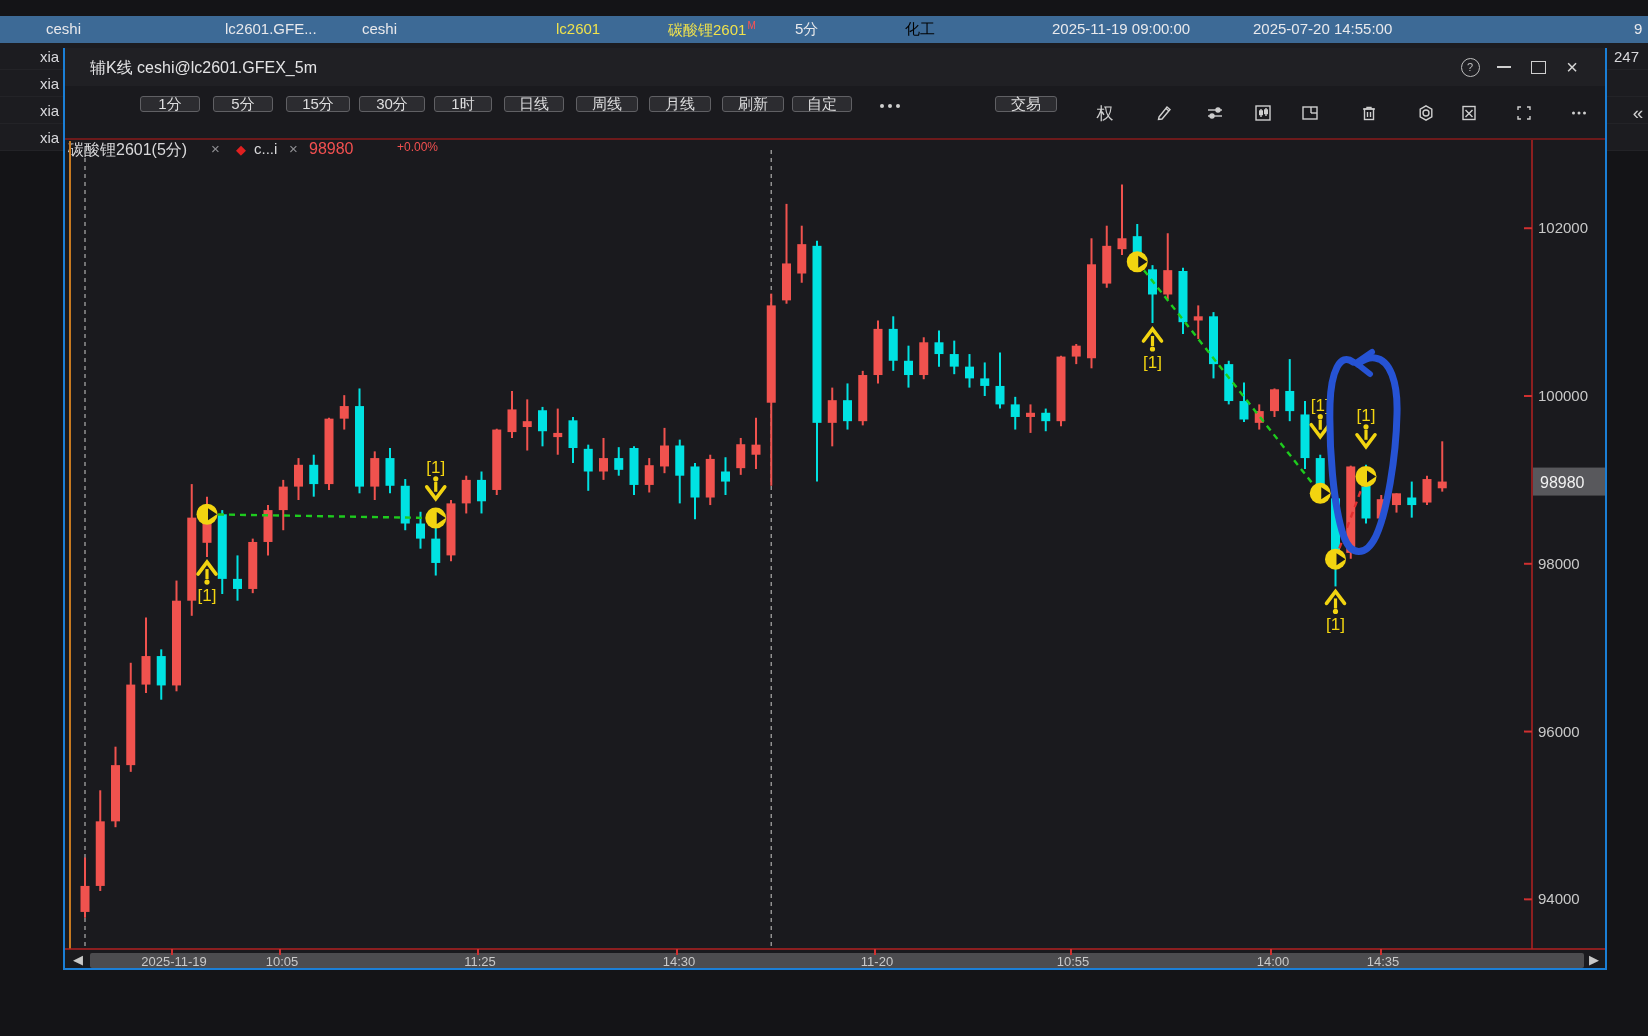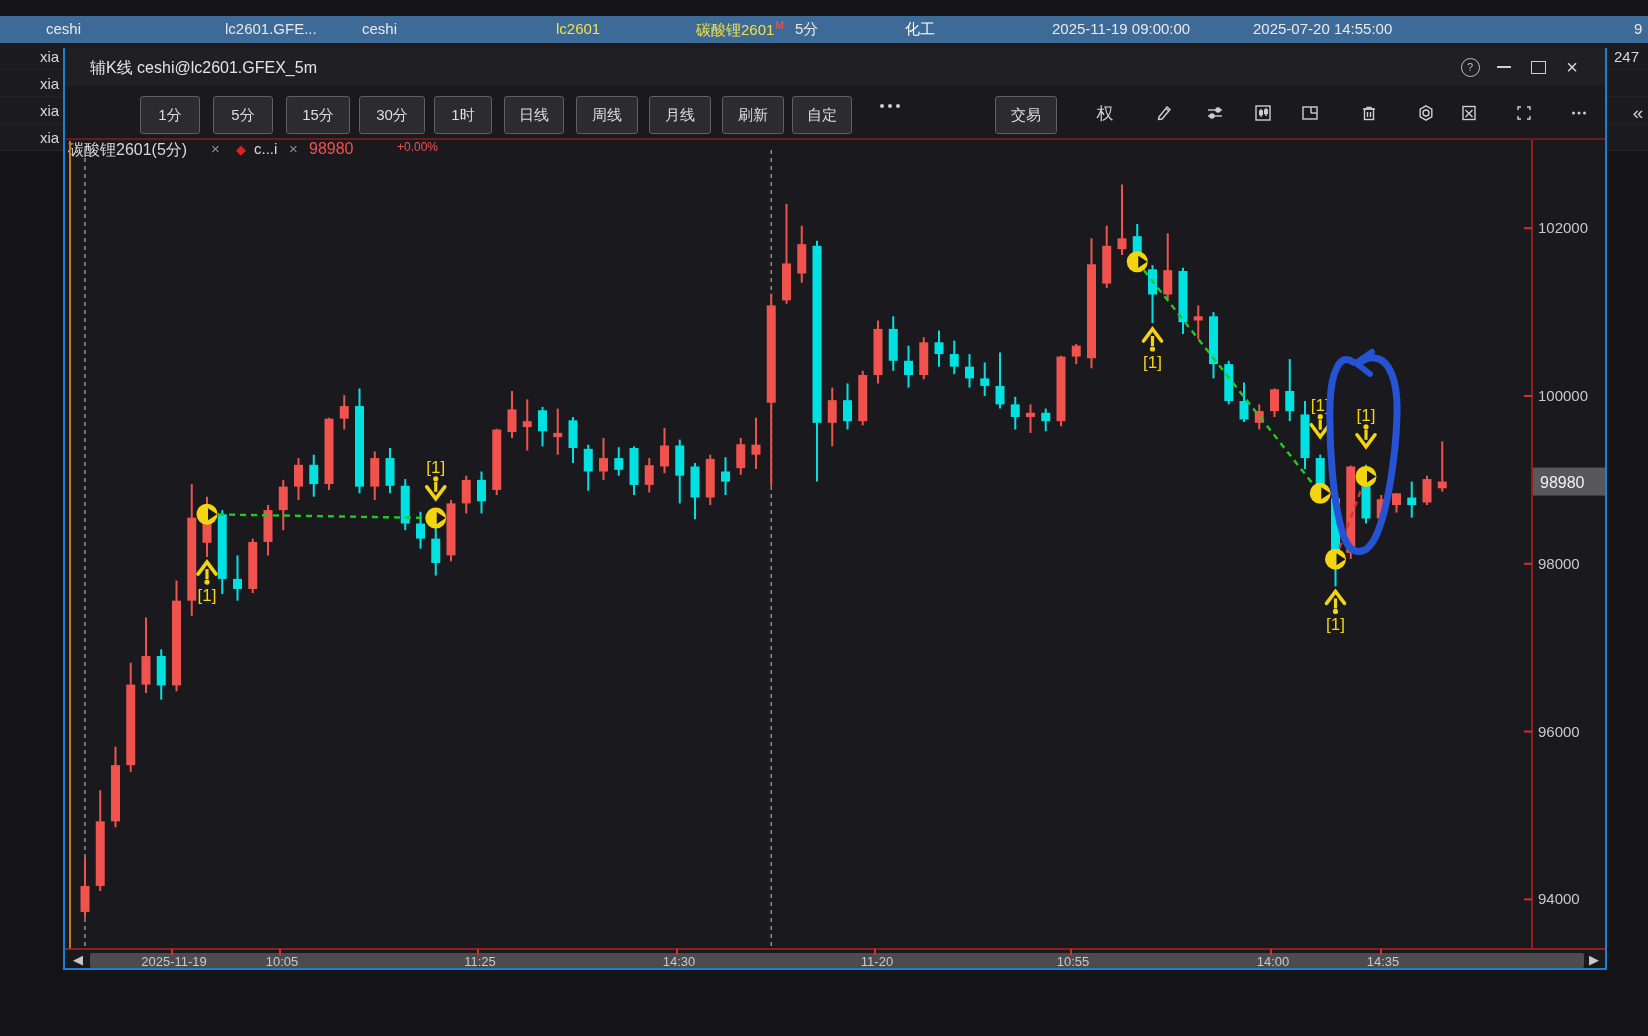--- a/index.html
+++ b/index.html
@@ -5,39 +5,39 @@
   html,body{margin:0;padding:0;background:#0e0e10;}
   body{width:1648px;height:1036px;overflow:hidden;font-family:"Liberation Sans","DejaVu Sans",sans-serif;position:relative;}
   .app{position:absolute;inset:0;background:#141417;}
   
   .bg-header{position:absolute;left:0;top:0;width:1648px;height:16px;background:#26262a;overflow:hidden;}
   .bg-header .hcell{position:absolute;top:-3px;color:#b2b2b6;font-size:15px;white-space:nowrap;}
   .red-mark{position:absolute;top:0px;width:3px;height:9px;background:#e03030;}
   .bg-row-sel{position:absolute;left:0;top:16px;width:1648px;height:27px;background:#3d6a96;overflow:hidden;}
   .bg-row-sel .cell{position:absolute;top:4px;color:#e9e9ec;font-size:15px;white-space:nowrap;}
   .cell.yellow{color:#f0e24c;}
-  .cell.cyan{color:#ffffff;}
+  .cell.cyan{color:#000000;}
   .sup-m{color:#ff5252;font-size:10px;vertical-align:super;margin-left:1px;}
   .bg-row{position:absolute;left:0;width:1648px;height:26px;background:#1c1c20;border-bottom:1px solid #232327;}
   .sliver-text{position:absolute;color:#d8d8dc;font-size:15px;white-space:nowrap;z-index:1;}
   
   .window{position:absolute;left:63px;top:48px;width:1544px;height:922px;background:#1a1a1e;
           border-left:2px solid #1b7fd6;border-right:2px solid #1b7fd6;border-bottom:2px solid #1b7fd6;
           box-sizing:border-box;z-index:2;}
   .titlebar{position:absolute;left:0;top:0;width:100%;height:38px;background:#202024;}
   .title{position:absolute;left:25px;top:10px;color:#e4e4e6;font-size:16px;}
   .winctl{position:absolute;top:0;height:38px;display:flex;align-items:center;}
   .ctl{width:30px;height:30px;display:flex;align-items:center;justify-content:center;color:#cfcfcf;cursor:default;}
   .help-circ{width:17px;height:17px;border:1.4px solid #bdbdbd;border-radius:50%;font-size:11px;display:flex;align-items:center;justify-content:center;color:#bdbdbd;}
   .min-bar{width:14px;height:2px;background:#cfcfcf;}
   .max-box{width:13px;height:11px;border:1.6px solid #cfcfcf;}
   .close-x{font-size:20px;line-height:1;color:#d6d6d6;}
   
   .toolbar{position:absolute;left:0;top:38px;width:100%;height:52px;}
-  .pbtn{position:absolute;top:10px;height:38px;box-sizing:border-box;background:#2c2c30;border:1px solid #606064;
+  .pbtn{position:absolute;top:10px;height:16px;box-sizing:border-box;background:#2c2c30;border:1px solid #606064;
         border-radius:3px;color:#dededf;font-size:15px;font-family:inherit;display:flex;align-items:center;justify-content:center;padding:0;}
   .dots-btn{position:absolute;top:18px;display:flex;gap:4px;}
   .dots-btn i{width:4px;height:4px;border-radius:50%;background:#cfcfcf;}
   .icon-btn{position:absolute;top:13px;width:28px;height:28px;background:transparent;border:none;padding:0;display:flex;align-items:center;justify-content:center;color:#cfcfcf;}
   .icon-btn svg{display:block;}
   .quan{color:#cfcfcf;font-size:17px;}
   .chev{color:#cfcfcf;font-size:19px;}
   
   .legend{position:absolute;left:0;top:92px;height:22px;width:100%;white-space:nowrap;text-align:center;}
   .legend span{vertical-align:middle;}
@@ -60,21 +60,21 @@
 <body>
 
 <div class="app">
 
 
   <div class="bg-row-sel" id="bg-rowsel">
       <span class="cell " style="left: 46px;">ceshi</span>
       <span class="cell " style="left: 225px;">lc2601.GFE...</span>
       <span class="cell " style="left: 362px;">ceshi</span>
       <span class="cell yellow" style="left: 556px;">lc2601</span>
-      <span class="cell yellow" style="left: 696px;">碳酸锂2601<span class="sup-m">M</span></span>
+      <span class="cell yellow" style="left: 668px;">碳酸锂2601<span class="sup-m">M</span></span>
       <span class="cell " style="left: 795px;">5分</span>
       <span class="cell cyan" style="left: 905px;">化工</span>
       <span class="cell " style="left: 1052px;">2025-11-19 09:00:00</span>
       <span class="cell " style="left: 1253px;">2025-07-20 14:55:00</span>
       <span class="cell " style="left: 1634px;">9</span>
     </div>
 
   <div class="bg-row" style="top:43px;"></div>
   <div class="bg-row" style="top:70px;"></div>
   <div class="bg-row" style="top:97px;"></div>

